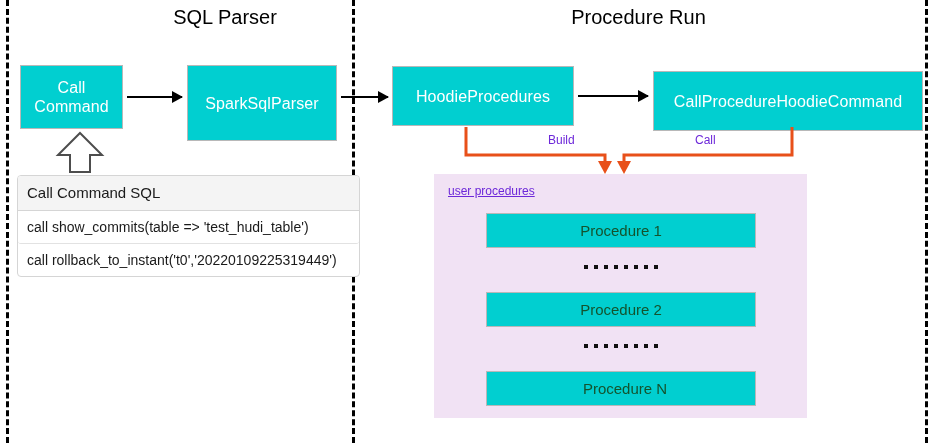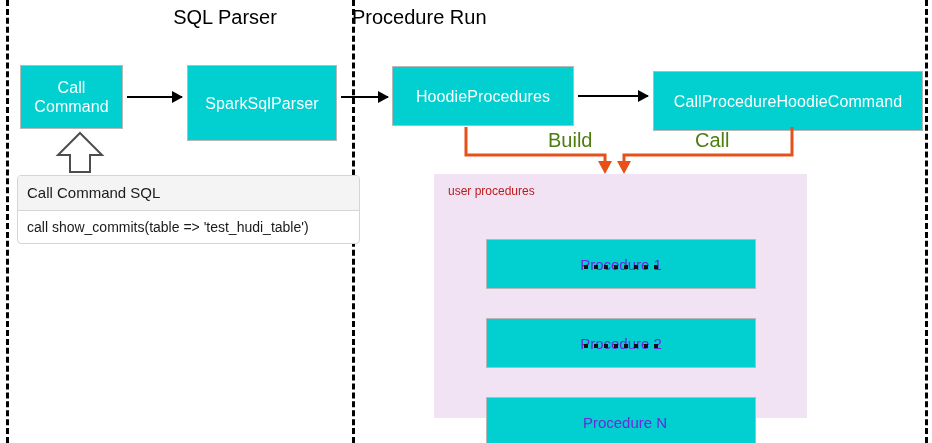--- a/index.html
+++ b/index.html
@@ -34,21 +34,21 @@
 
   
   .section-title {
     position: absolute;
     font-size: 20px;
     color: #000000;
     white-space: nowrap;
     line-height: 24px;
   }
   .section-title.left-title  { left: 18px;   top: 5px; width: 414px; text-align: center; }
-  .section-title.right-title { left: 352px; top: 5px; width: 573px; text-align: left; }
+  .section-title.right-title { left: 352px; top: 5px; width: 573px; text-align: center; }
 
   
   .teal-box {
     position: absolute;
     background: #00CED1;
     background: #01CFD0;
     border: 1px solid #b8b8b8;
     box-sizing: border-box;
     color: #ffffff;
     display: flex;
@@ -128,22 +128,22 @@
 
   
   #orange-layer {
     position: absolute;
     left: 0; top: 0;
     width: 932px; height: 443px;
     pointer-events: none;
   }
   .orange-label {
     position: absolute;
-    font-size: 20px;
-    color: #4d7c0f;
+    font-size: 12px;
+    color: #6d28d9;
     line-height: 19px;
     white-space: nowrap;
   }
   #label-build { left: 548px; top: 131px; }
   #label-call  { left: 695px; top: 131px; }
 
   
   #user-procedures-panel {
     position: absolute;
     left: 434px;
@@ -151,37 +151,37 @@
     width: 373px;
     height: 244px;
     background: #f2e3f4;
     background: #f1e2f4;
   }
   #user-procedures-caption {
     position: absolute;
     left: 14px;
     top: 10px;
     font-size: 12px;
-    color: #b91c1c;
+    color: #6d28d9;
     line-height: 15px;
+    text-decoration: underline;
   }
   .procedure-box {
     position: absolute;
     left: 52px;
     width: 270px;
-    height: 50px;
+    height: 35px;
     background: #01CFD0;
     border: 1px solid #b8b8b8;
     box-sizing: border-box;
-    color: #6d28d9;
+    color: #14532d;
     font-size: 15px;
     display: flex;
     align-items: center;
     justify-content: center;
-    margin-top: 26px;
   }
   #proc-1 { top: 39px;  }
   #proc-2 { top: 118px; }
   #proc-n { top: 197px; padding-left: 8px; }
 
   .dots-row {
     position: absolute;
     left: 52px;
     width: 270px;
     height: 20px;
@@ -223,20 +223,21 @@
   <div class="black-arrow" id="arrow-ssp-to-hp"></div>
   <div class="black-arrow" id="arrow-hp-to-cpc"></div>
 
   <svg id="hollow-up-arrow" viewBox="0 0 50 42">
     <polygon points="25,2 47,24 35,24 35,41 15,41 15,24 3,24" fill="#ffffff" stroke="#4d4d4d" stroke-width="2" stroke-linejoin="miter"></polygon>
   </svg>
 
   <div id="sql-table">
     <div class="row header">Call Command SQL</div>
     <div class="row body">call show_commits(table =&gt; 'test_hudi_table')</div>
+    <div class="row body">call rollback_to_instant('t0','20220109225319449')</div>
   </div>
 
   <svg id="orange-layer" viewBox="0 0 932 443">
 
     <path d="M 466 127 L 466 155 L 605 155 L 605 163" fill="none" stroke="#E8501A" stroke-width="3"></path>
     <polygon points="598,161 612,161 605,174" fill="#E8501A"></polygon>
 
     <path d="M 792 127 L 792 155 L 624 155 L 624 163" fill="none" stroke="#E8501A" stroke-width="3"></path>
     <polygon points="617,161 631,161 624,174" fill="#E8501A"></polygon>
   </svg>

